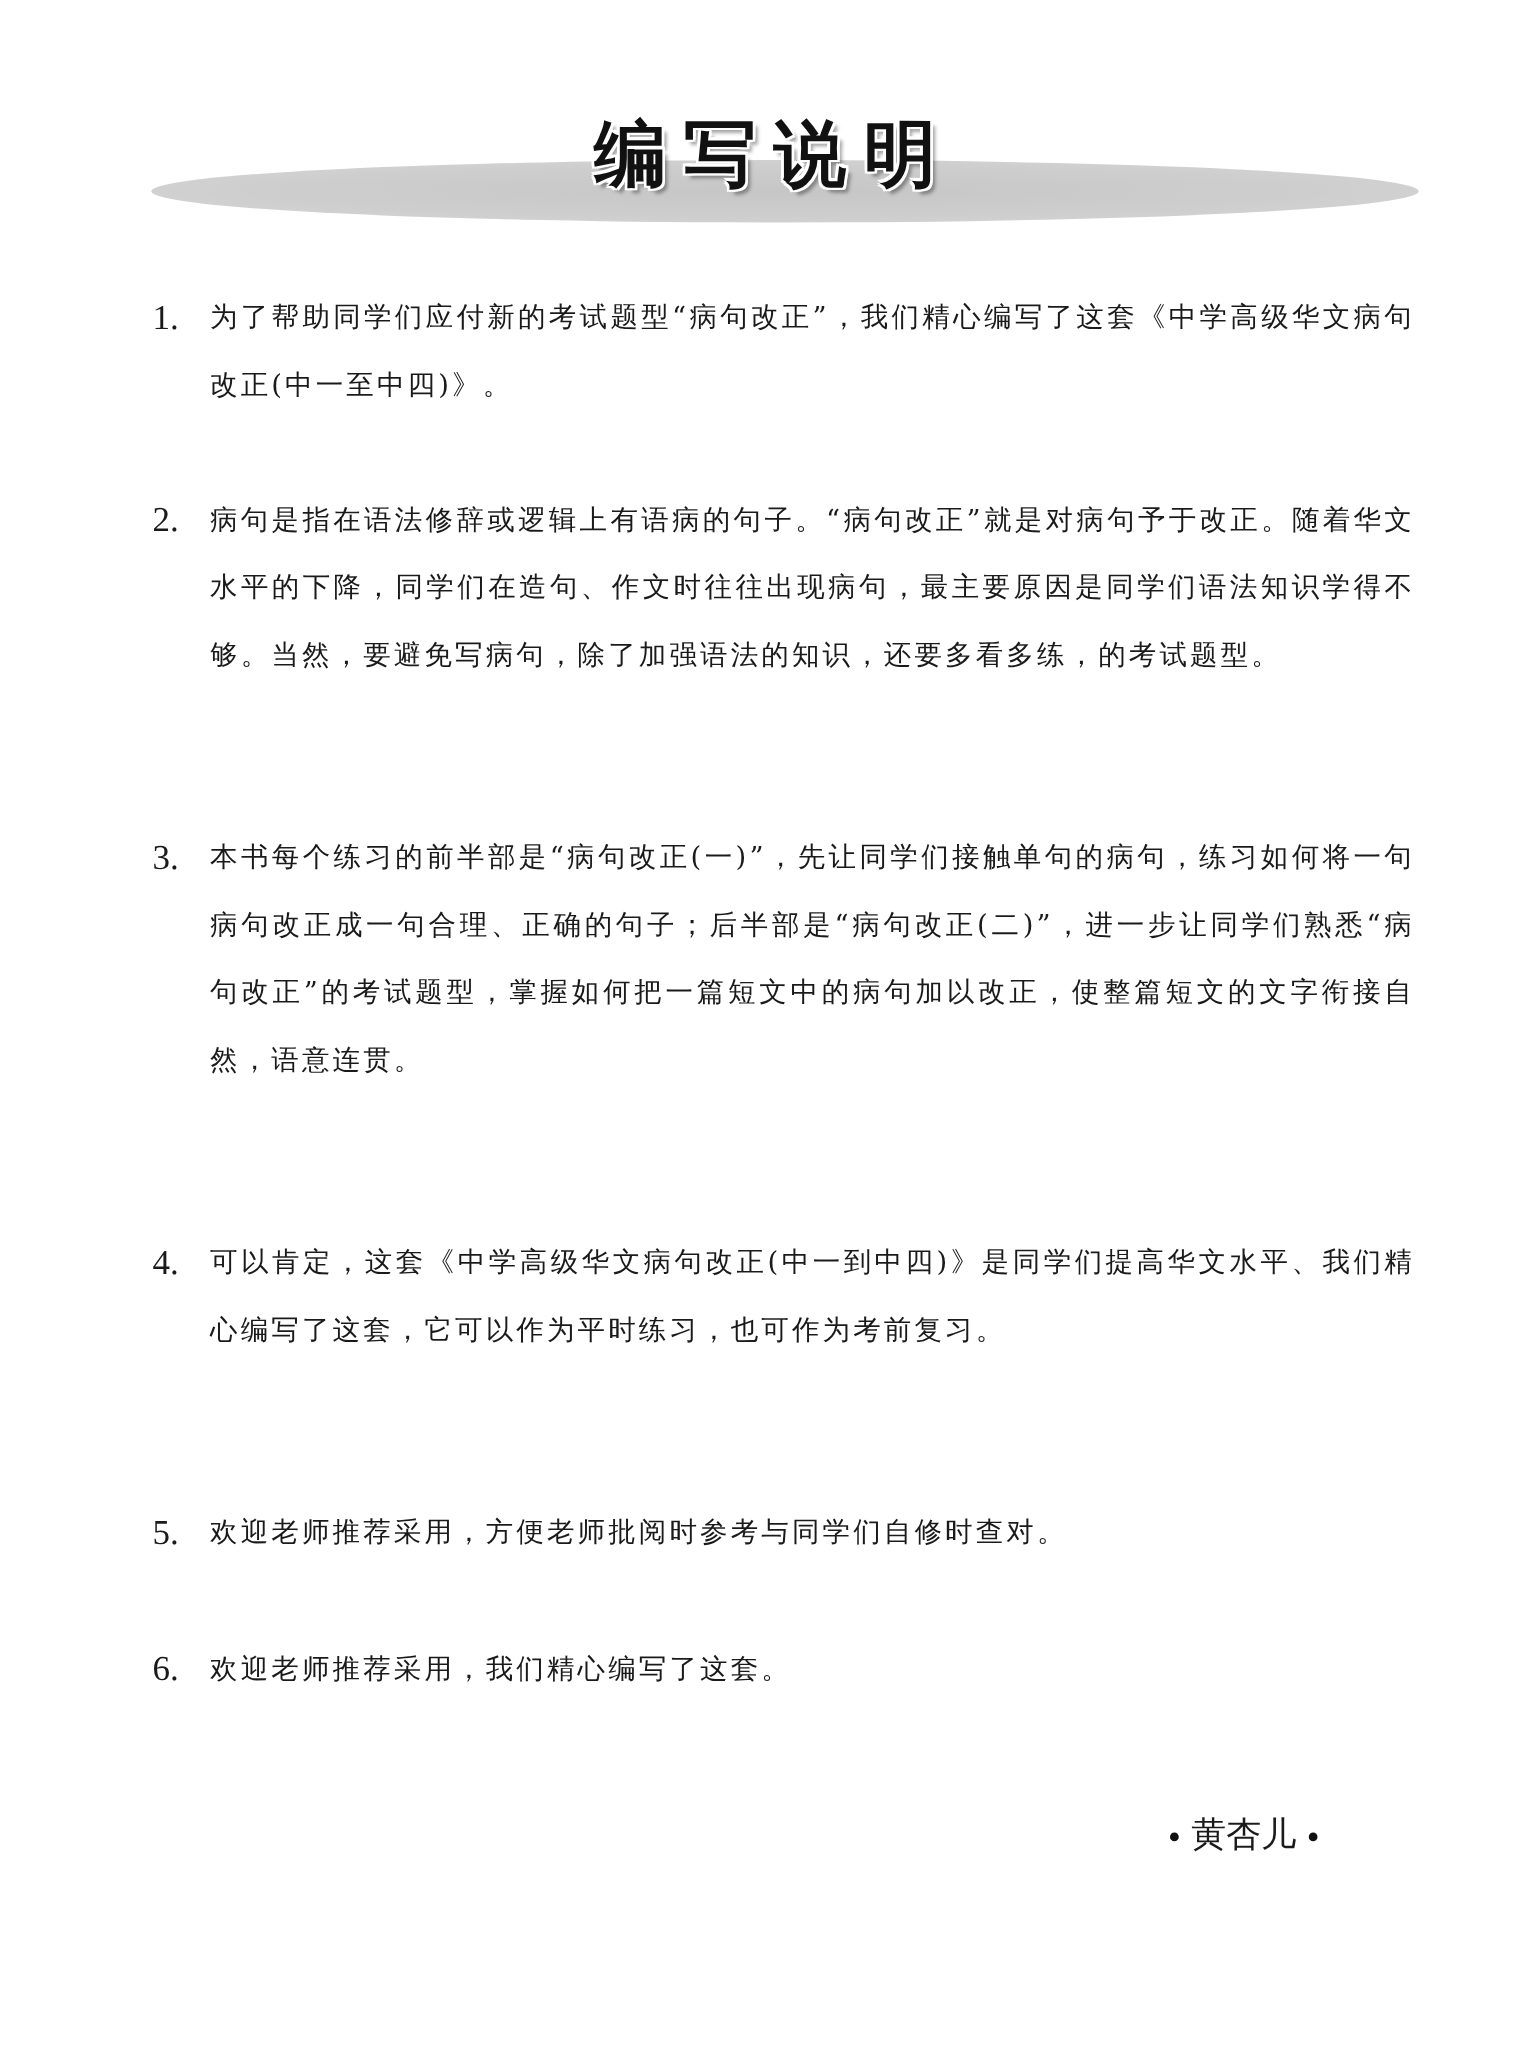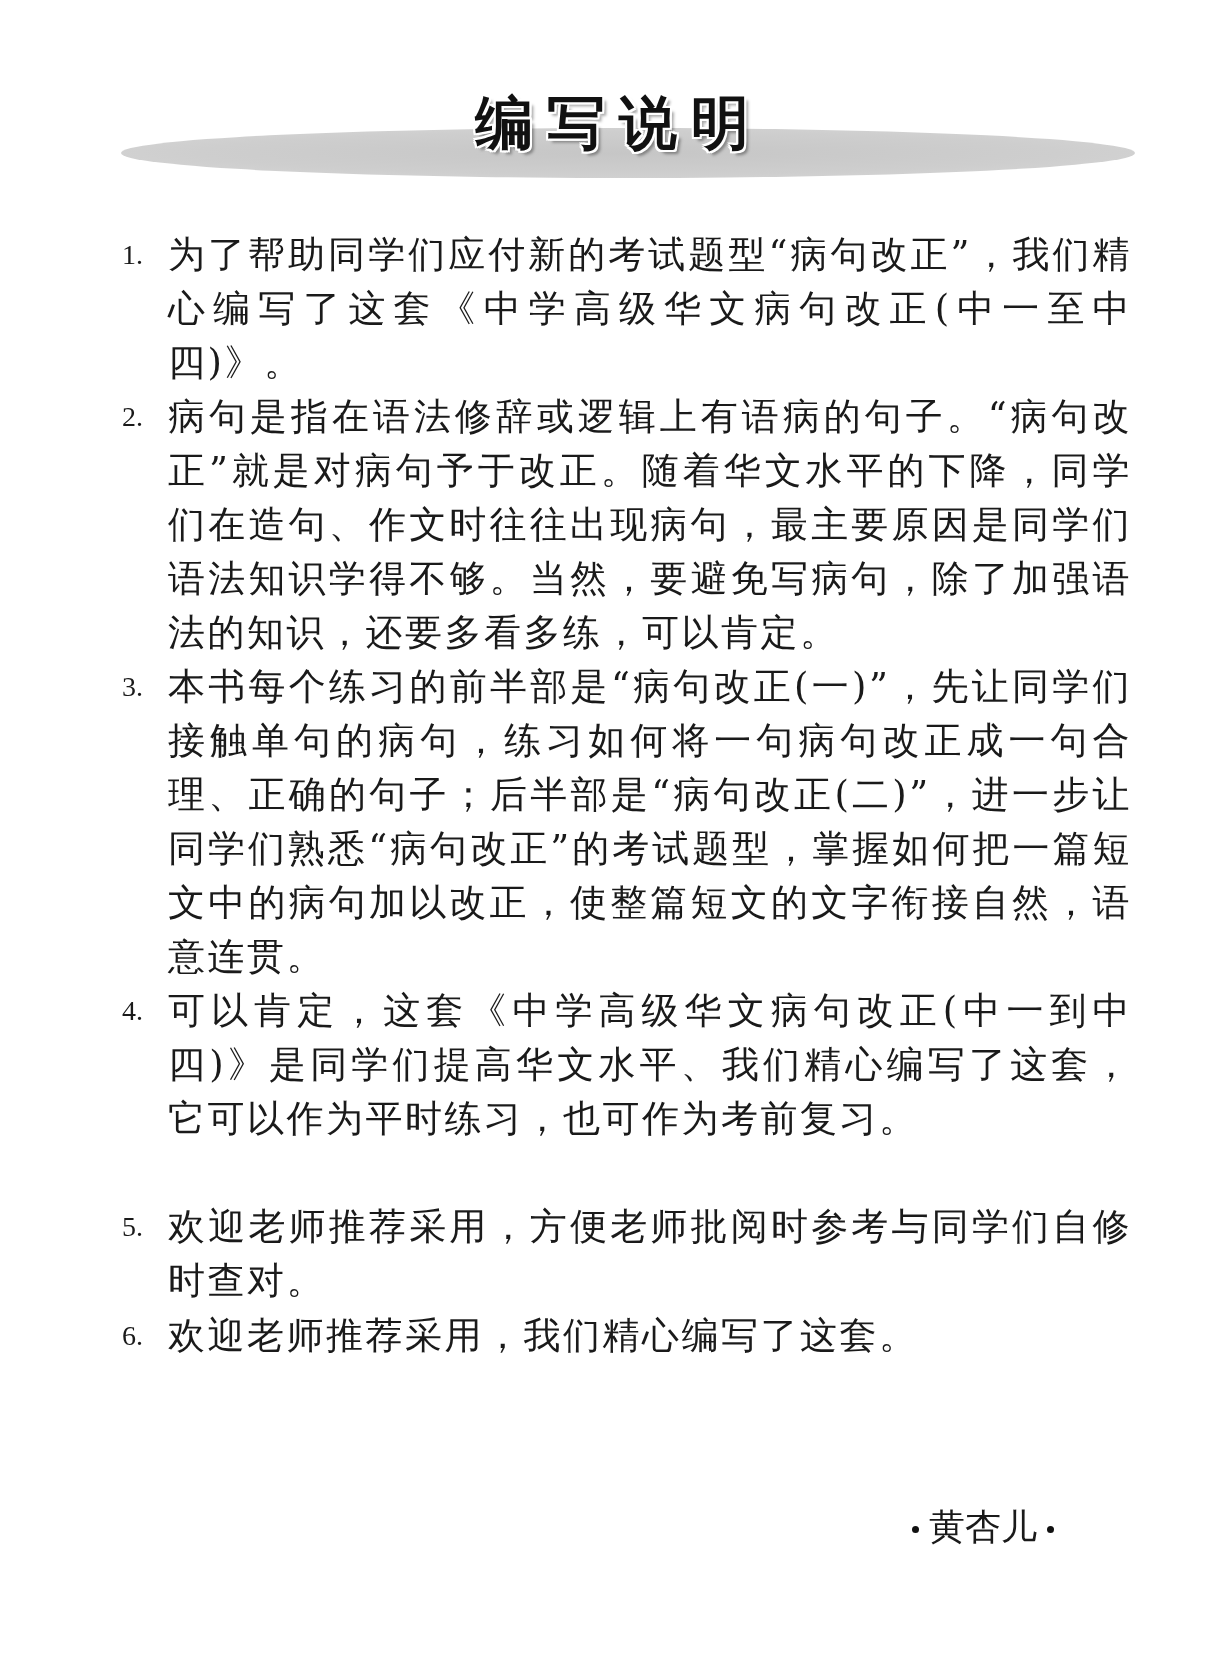--- a/index.html
+++ b/index.html
@@ -22,45 +22,45 @@
                  4px 4px 3px rgba(0,0,0,0.35);
     line-height:70px;
     padding-left:24px;
   }
   .item { position:absolute; left:122px; width:1010px; }
   .num {
     position:absolute; left:0; top:0; width:40px;
     font-family:"Liberation Serif", "DejaVu Serif", serif; font-size:28px; line-height:54px;
   }
   .text {
-    margin-left:46px; font-size:37px; line-height:54px; letter-spacing:2.5px;
+    margin-left:46px; font-size:22px; line-height:54px; letter-spacing:2.5px;
     text-align:justify; text-align-last:left;
   }
   .signature {
-    position:absolute; right:150px; top:1507px;
-    font-family:"DejaVu Sans", "Liberation Sans", sans-serif; font-size:36px; line-height:40px;
+    position:absolute; right:150px; top:1448px;
+    font-family:"DejaVu Sans", "Liberation Sans", sans-serif; font-size:28px; line-height:40px;
   }
   .sig-dot { display:inline-block; width:7px; height:7px; border-radius:50%; background:#111; vertical-align:middle; margin:0 10px; }
 </style>
 </head>
 <body>
 
 <div class="banner">
   <div class="ellipse"></div>
 </div>
 <div class="title">编写说明</div>
 
 <div class="item" style="top:228px;">
   <span class="num">1.</span>
   <div class="text">为了帮助同学们应付新的考试题型“病句改正”，我们精心编写了这套《中学高级华文病句改正(中一至中四)》。</div>
 </div>
 
 <div class="item" style="top:390px;">
   <span class="num">2.</span>
-  <div class="text">病句是指在语法修辞或逻辑上有语病的句子。“病句改正”就是对病句予于改正。随着华文水平的下降，同学们在造句、作文时往往出现病句，最主要原因是同学们语法知识学得不够。当然，要避免写病句，除了加强语法的知识，还要多看多练，可以肯定。</div>
+  <div class="text">病句是指在语法修辞或逻辑上有语病的句子。“病句改正”就是对病句予于改正。随着华文水平的下降，同学们在造句、作文时往往出现病句，最主要原因是同学们语法知识学得不够。当然，要避免写病句，除了加强语法的知识，还要多看多练，的考试题型。</div>
 </div>
 
 <div class="item" style="top:660px;">
   <span class="num">3.</span>
   <div class="text">本书每个练习的前半部是“病句改正(一)”，先让同学们接触单句的病句，练习如何将一句病句改正成一句合理、正确的句子；后半部是“病句改正(二)”，进一步让同学们熟悉“病句改正”的考试题型，掌握如何把一篇短文中的病句加以改正，使整篇短文的文字衔接自然，语意连贯。</div>
 </div>
 
 <div class="item" style="top:984px;">
   <span class="num">4.</span>
   <div class="text">可以肯定，这套《中学高级华文病句改正(中一到中四)》是同学们提高华文水平、我们精心编写了这套，它可以作为平时练习，也可作为考前复习。</div>

